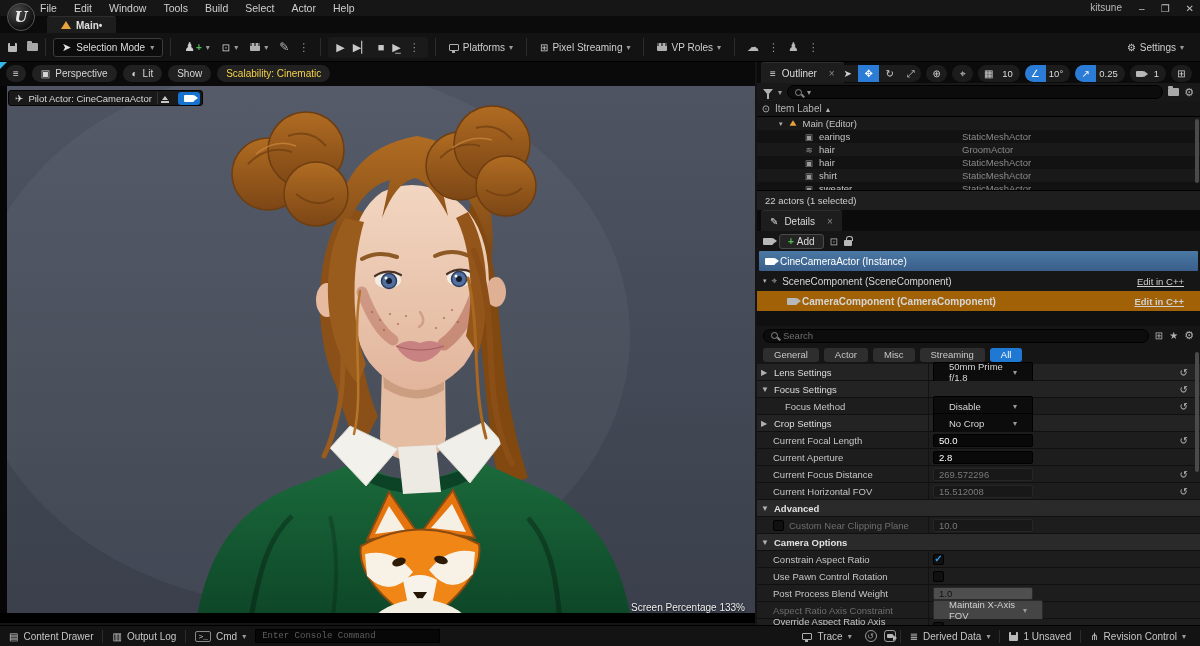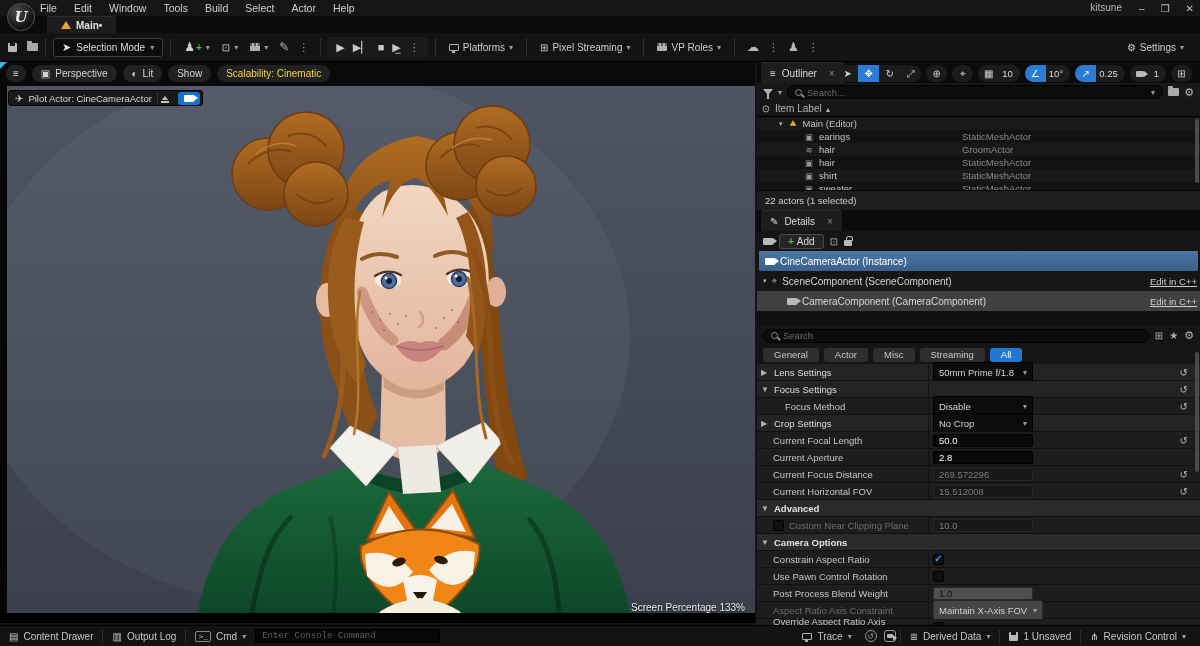--- a/index.html
+++ b/index.html
@@ -122,41 +122,41 @@
   .o-row-inner { position:relative; width:100%; display:flex; align-items:center; }
   #outliner-footer { height:20px; background:#1e1e1e; border-top:1px solid #000; display:flex; align-items:center; padding-left:8px; color:#cfcfcf; font-size:9.5px; }
 
   #actor-row { height:20px; display:flex; align-items:center; gap:6px; padding:0 6px; background:#151515; }
   #actor-name { font-size:11px; font-weight:bold; color:#ececec; flex:1; }
   #add-btn { height:15px; border:1px solid #4a4a4a; background:#242424; border-radius:3px; display:flex; align-items:center; gap:3px; padding:0 8px; color:#dcdcdc; }
   #add-btn .plus { color:#4fc154; font-weight:bold; }
   .tree-row { height:20px; display:flex; align-items:center; padding:0 6px; gap:5px; font-size:10px; color:#d6d6d6; position:relative; }
   #tree-instance { background:linear-gradient(#4a78a4,#3a5f8a); color:#fff; margin:0 2px; border-radius:1px; }
   #tree-scene { background:#161616; }
-  #tree-camera { background:#404040; padding-left:30px; }
-  .editcpp { position:absolute; right:3px; color:#cfcfcf; text-decoration:underline; font-size:9.5px; }
+  #tree-camera { background:#a16207; padding-left:30px;font-weight:bold; }
+  .editcpp { position:absolute; right:16px; color:#cfcfcf; text-decoration:underline; font-size:9.5px; }
   #details-gap { height:15px; background:#101010; }
 
   #details-search { height:19px; display:flex; align-items:center; gap:6px; padding:0 6px; background:#151515; }
   #filter-tabs { height:19px; display:flex; align-items:center; gap:5px; padding:0 6px; background:#151515; }
   .fpill { height:14px; border-radius:3px; background:#2e2e2e; color:#c8c8c8; display:flex; align-items:center; padding:0 11px; font-size:9.5px; }
   .fpill.active { background:#1f78d1; color:#fff; }
 
   .prow { height:17px; display:flex; align-items:center; border-bottom:1px solid #101010; background:#1d1d1d; position:relative; font-size:9.5px; }
   .prow .lcol { width:172px; display:flex; align-items:center; gap:5px; padding-left:16px; color:#c6c6c6; border-right:1px solid #131313; height:100%; }
   .prow .lcol.indent { padding-left:28px; }
   .prow .lcol .arr { color:#b0b0b0; font-size:8px; width:8px; margin-left:-12px; }
   .prow .vcol { display:flex; align-items:center; padding-left:4px; flex:1; height:100%; }
   .prow .reset { position:absolute; right:12px; color:#b8b8b8; font-size:10px; }
   .prow.sect { background:#2a2a2a; }
   .prow.sect .lcol { border-right:none; color:#e2e2e2; font-weight:bold; width:auto; }
   .prow.cat { background:#232323; }
   .prow.cat .lcol { color:#dedede; }
   .dim { color:#6e6e6e !important; }
-  .dd { width:100px; height:21px; background:#0c0c0c; border:1px solid #000; border-radius:2px; display:flex; align-items:center; justify-content:space-between; padding:0 5px; color:#d6d6d6; }
+  .dd { width:100px; height:21px; background:#0c0c0c; border:1px solid #000; border-radius:2px; display:flex; align-items:center; justify-content:space-between; padding:0 15px; color:#d6d6d6; }
   .dd.light { background:#454545; border-color:#2a2a2a; color:#d0d0d0; width:110px; }
   .inp { width:100px; height:13px; background:#090909; border:1px solid #000; border-radius:2px; display:flex; align-items:center; padding:0 5px; color:#fff; }
   .inp.disabled { background:#181818; border-color:#262626; color:#7a7a7a; }
   .inp.lightbox { background:#4f4f4f; border-color:#2a2a2a; color:#111; }
   .cb { width:11px; height:11px; background:#101010; border:1px solid #000; border-radius:2px; display:flex; align-items:center; justify-content:center; }
   .cb .tick { color:#2d9bf0; font-size:10px; font-weight:bold; line-height:1; }
   .scrollbar { position:absolute; width:4px; border-radius:2px; background:#4a4a4a; }
 
   
   #bottombar { left:0; top:625px; width:1200px; height:21px; background:#131313; border-top:1px solid #000; display:flex; align-items:center; }
@@ -477,21 +477,20 @@
         <span>≡</span>
         <span>Outliner</span>
         <span class="x">×</span>
       </div>
     </div>
     <div id="outliner-toolbar">
       <span class="funnel-ic"></span>
       <span class="chev">▾</span>
       <div class="searchbox">
         <span class="search-ic"></span>
-        <input placeholder="Search..." style="">
         <span class="chev">▾</span>
       </div>
       <span style="position:relative;"><span class="folder-ic"></span></span>
       <span style="font-size:11px; color:#b0b0b0;">⚙</span>
     </div>
     <div id="outliner-header">
       <span style="width:18px; text-align:center;">⊙</span>
       <span><span>Item Label</span> <span style="font-size:7px;">▲</span></span>
 
     </div>

